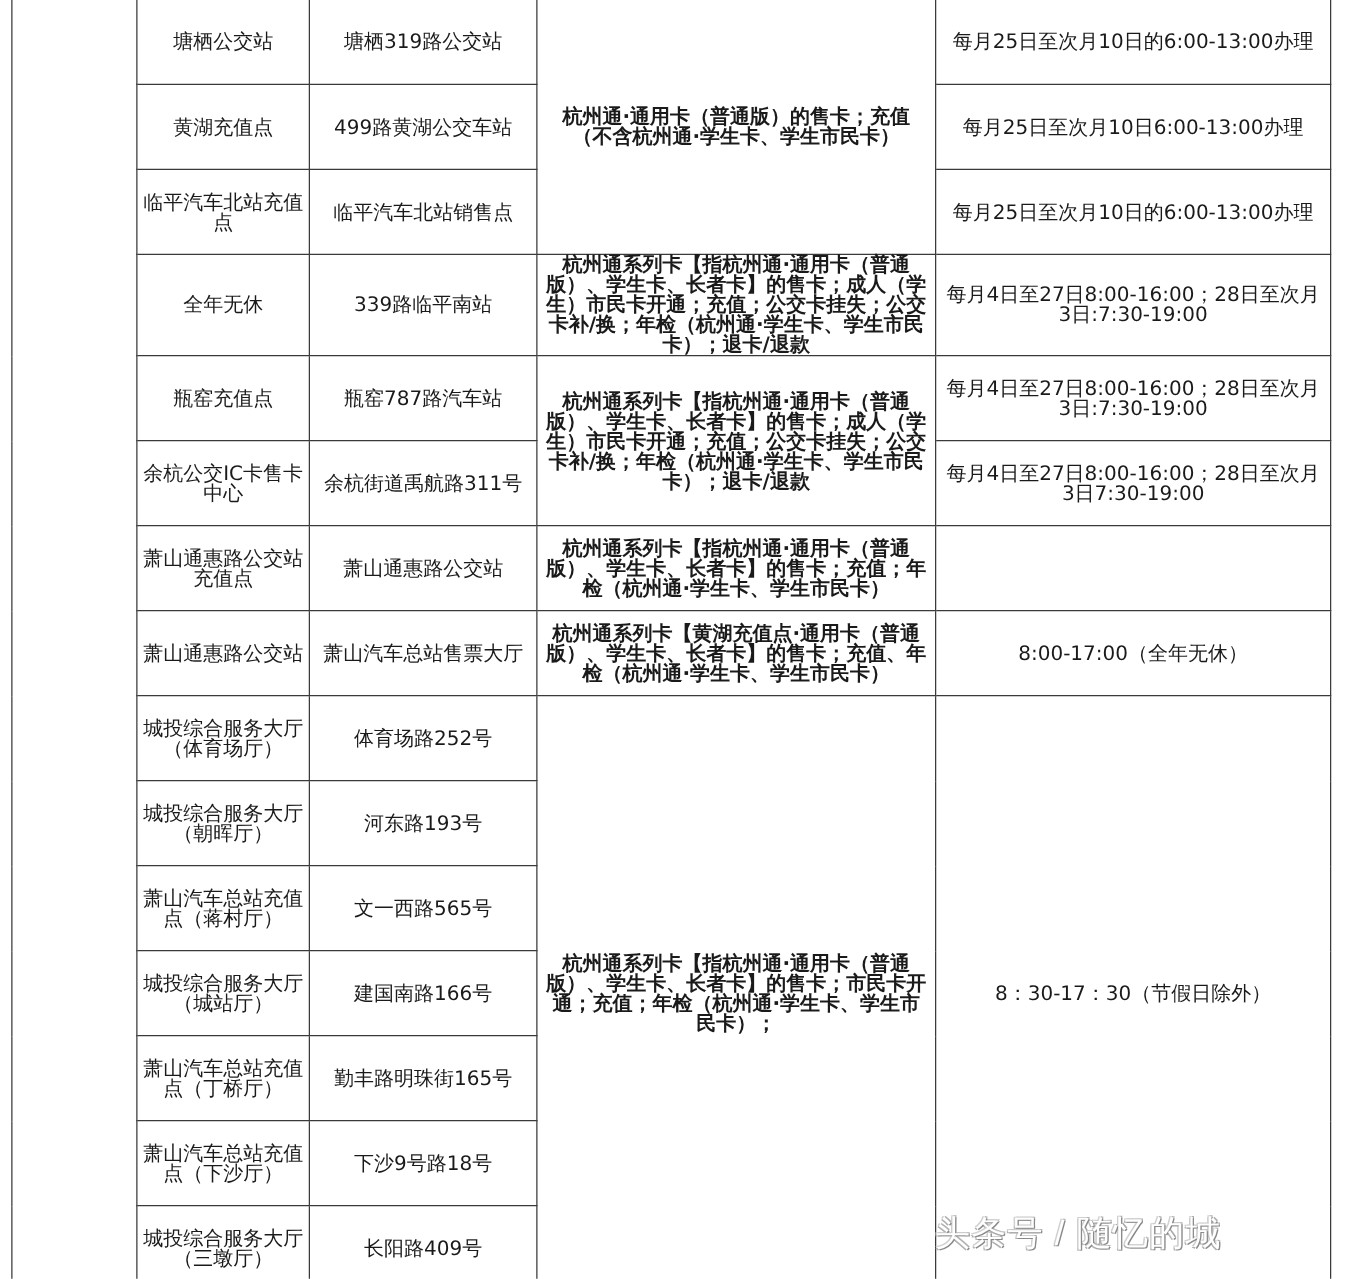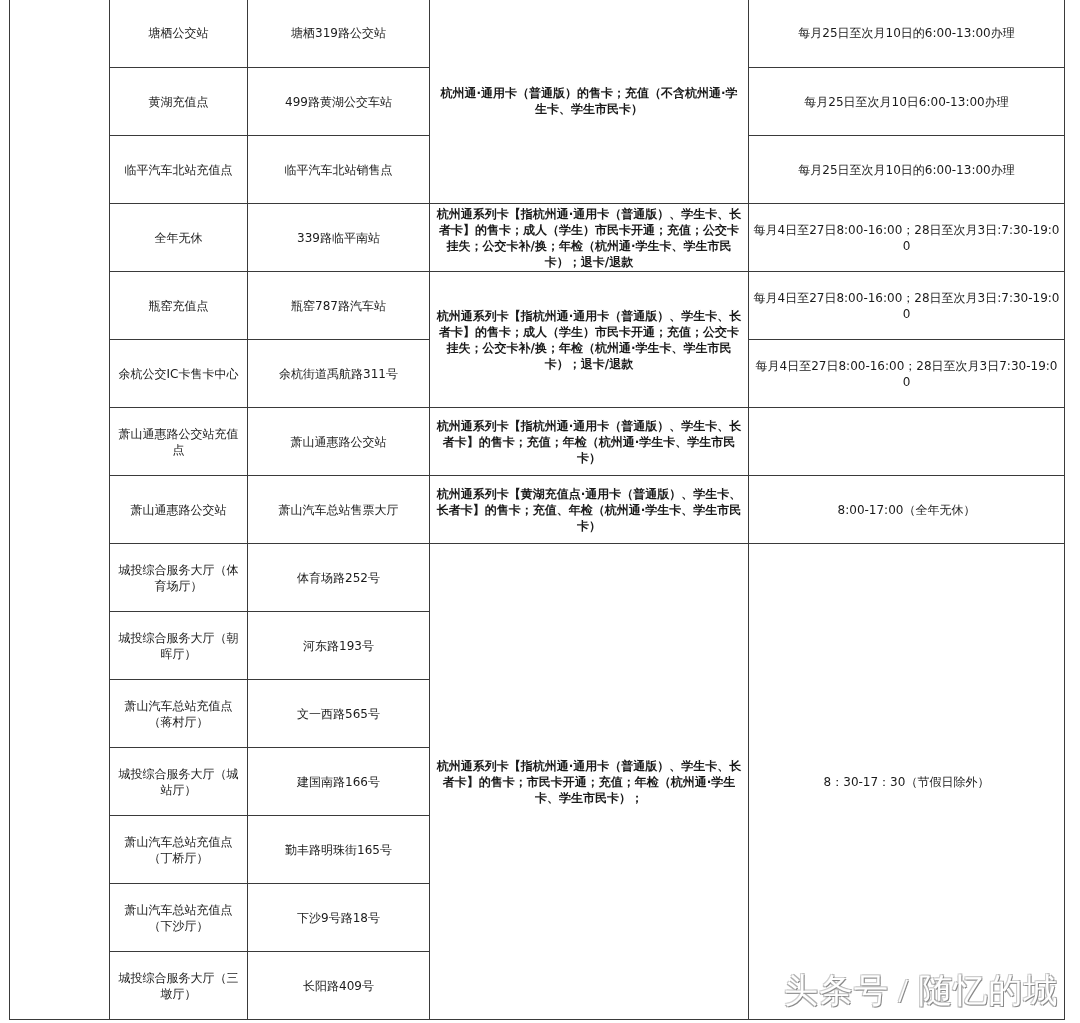--- a/index.html
+++ b/index.html
@@ -27,42 +27,41 @@
     left: 0;
     top: 0;
     border-collapse: collapse;
     table-layout: fixed;
     width: 1055px;
   }
   table.grid td {
     border: 1.5px solid #3a3a3a;
     text-align: center;
     vertical-align: middle;
-    font-size: 12px;
+    font-size: 16px;
     line-height: 16px;
     padding: 0 4px;
     box-sizing: border-box;
     word-break: break-all;
   }
   td.blank-col { border-top: none; }
   td.svc { text-align: left; padding: 0 3px; font-size: 12px; line-height: 16px; font-weight: bold; }
   td.svc.center { text-align: center; }
   td.hrs { font-size: 12px; }
   .watermark {
     position: absolute;
     left: 748px;
     top: 968px;
-    font-size: 34px;
+    font-size: 28px;
     letter-spacing: 1px;
     color: #ffffff;
     text-shadow: 1px 1px 0 #8a8a8a, -1px -1px 0 #d0d0d0, 1px -1px 0 #b0b0b0, -1px 1px 0 #b0b0b0;
-    font-family: Liberation Serif, serif;
+    font-family: Liberation Sans, sans-serif;
     font-weight: 300;
     white-space: nowrap;
-    margin-left: 36px;
   }
 </style>
 </head>
 <body>
 
 <div class="sheet">
   <table class="grid">
     <colgroup>
       <col style="width:100px">
       <col style="width:138px">

